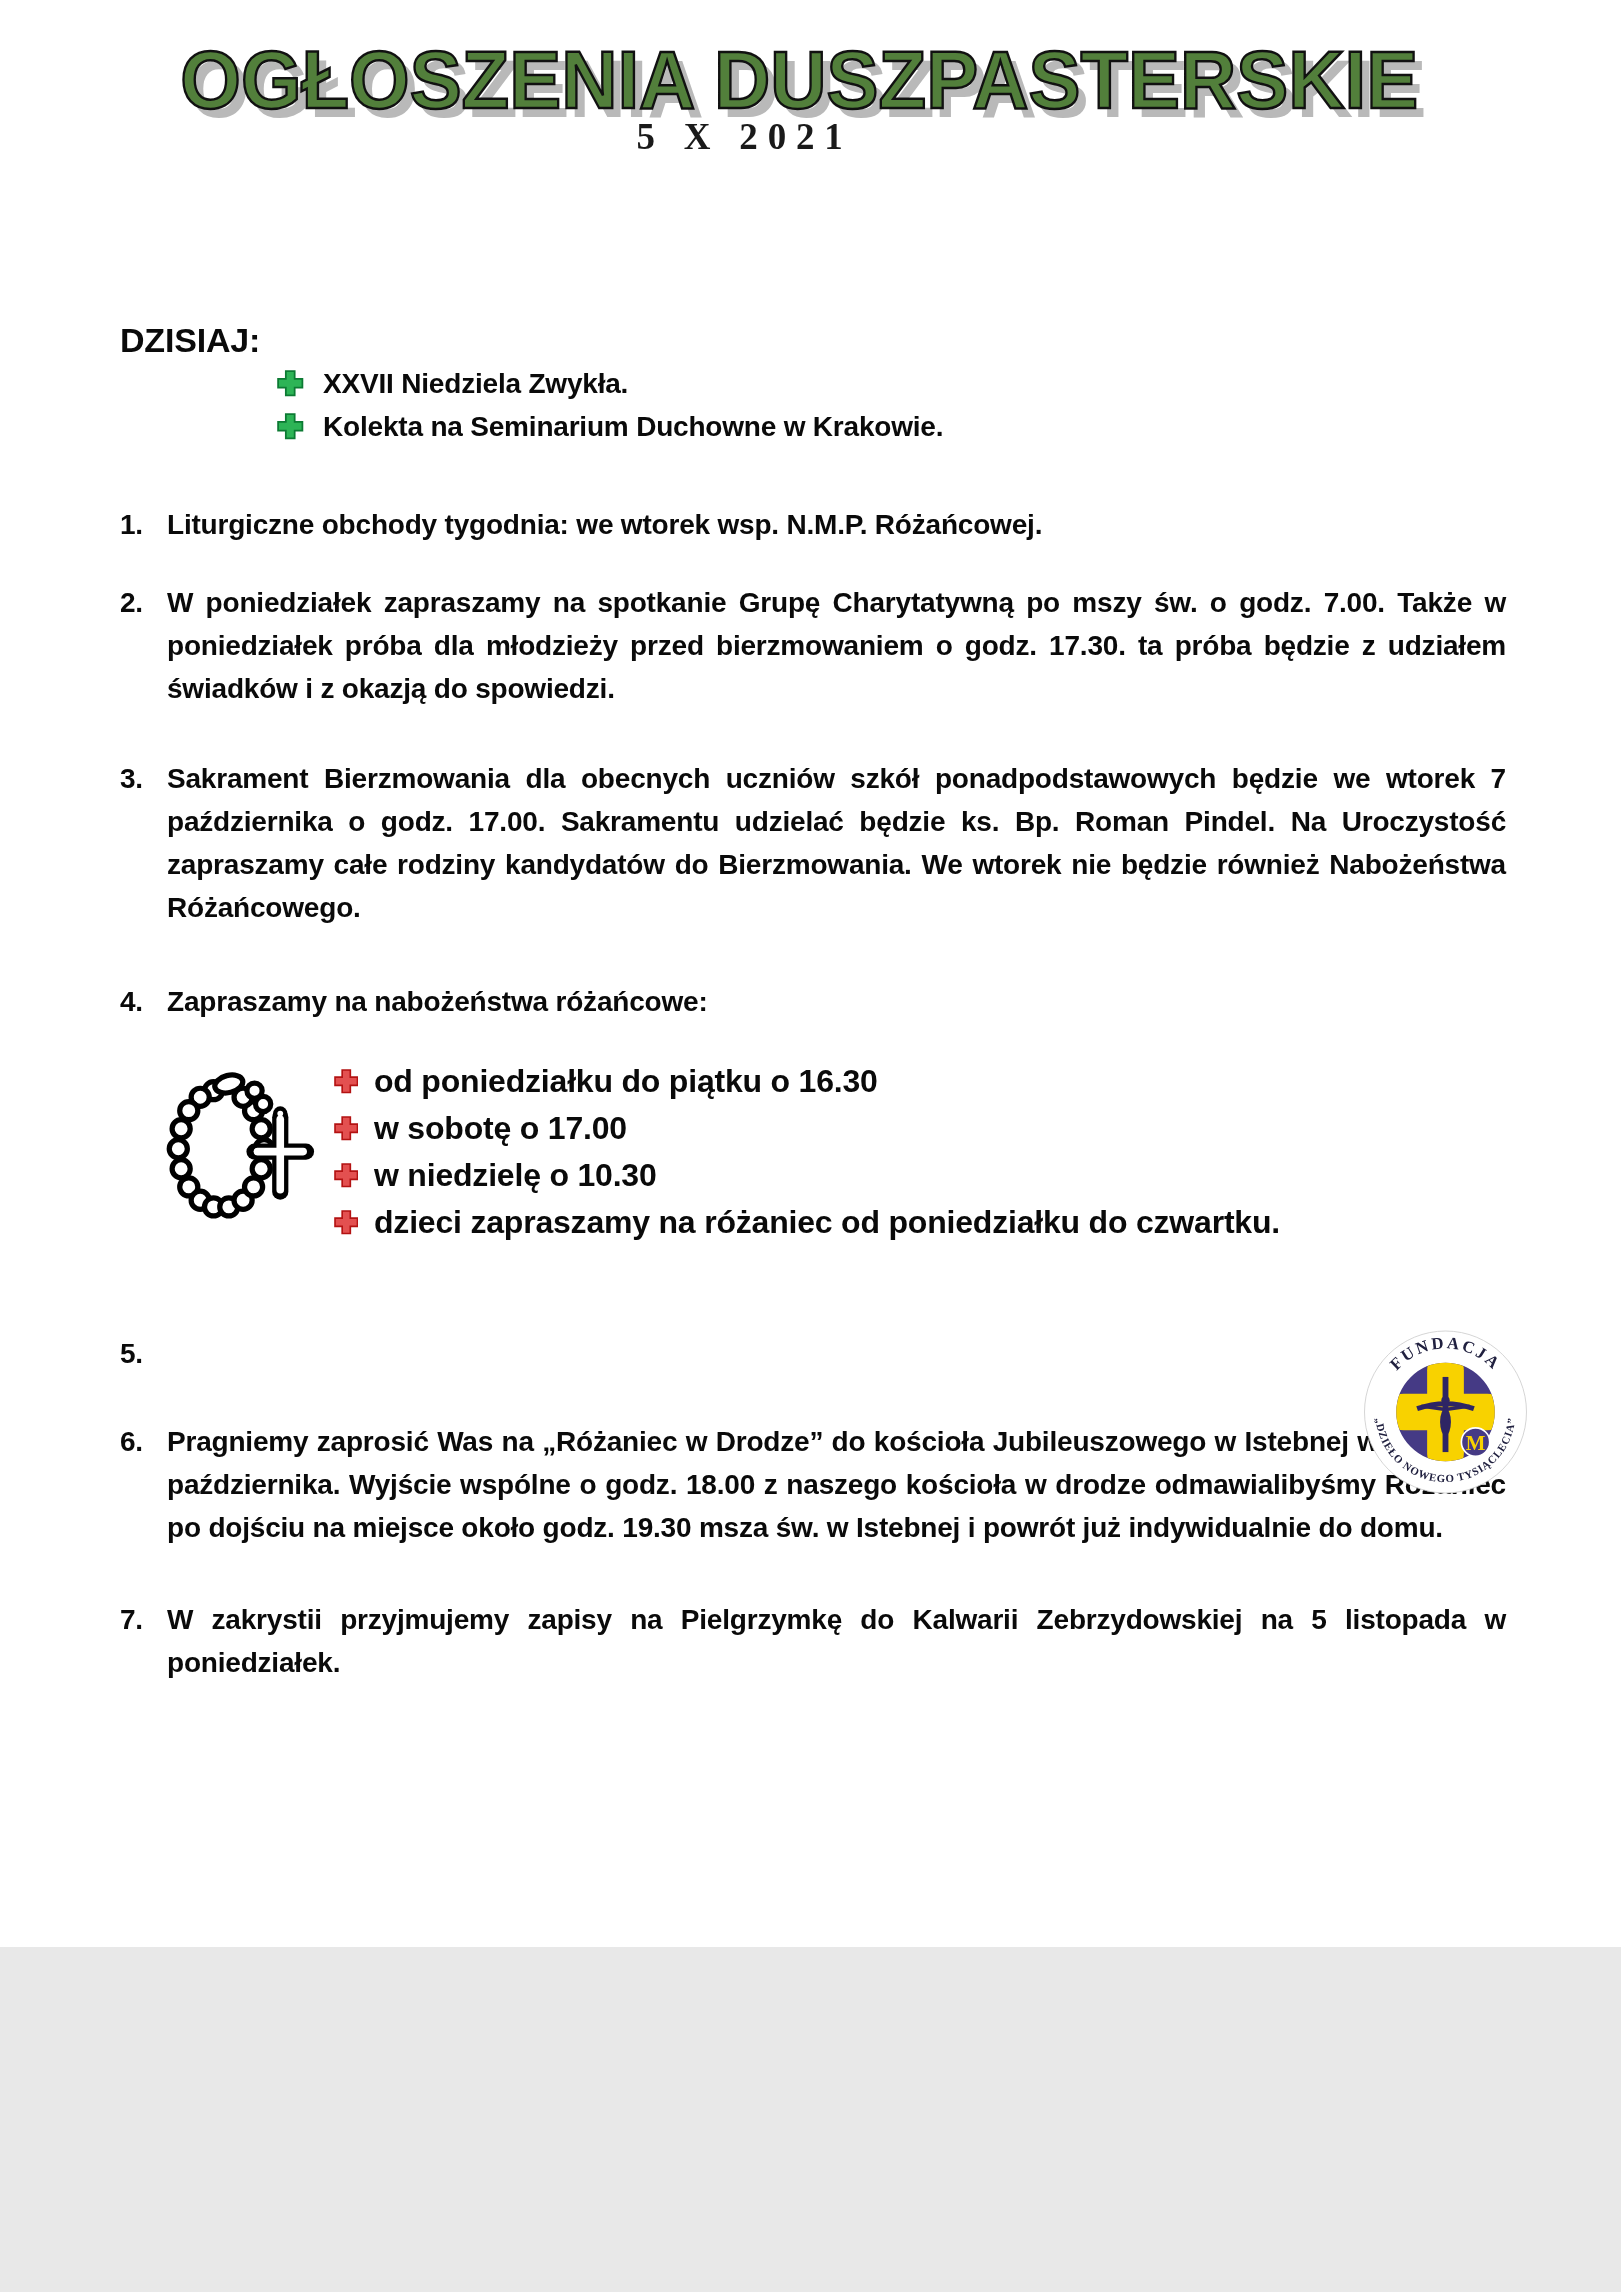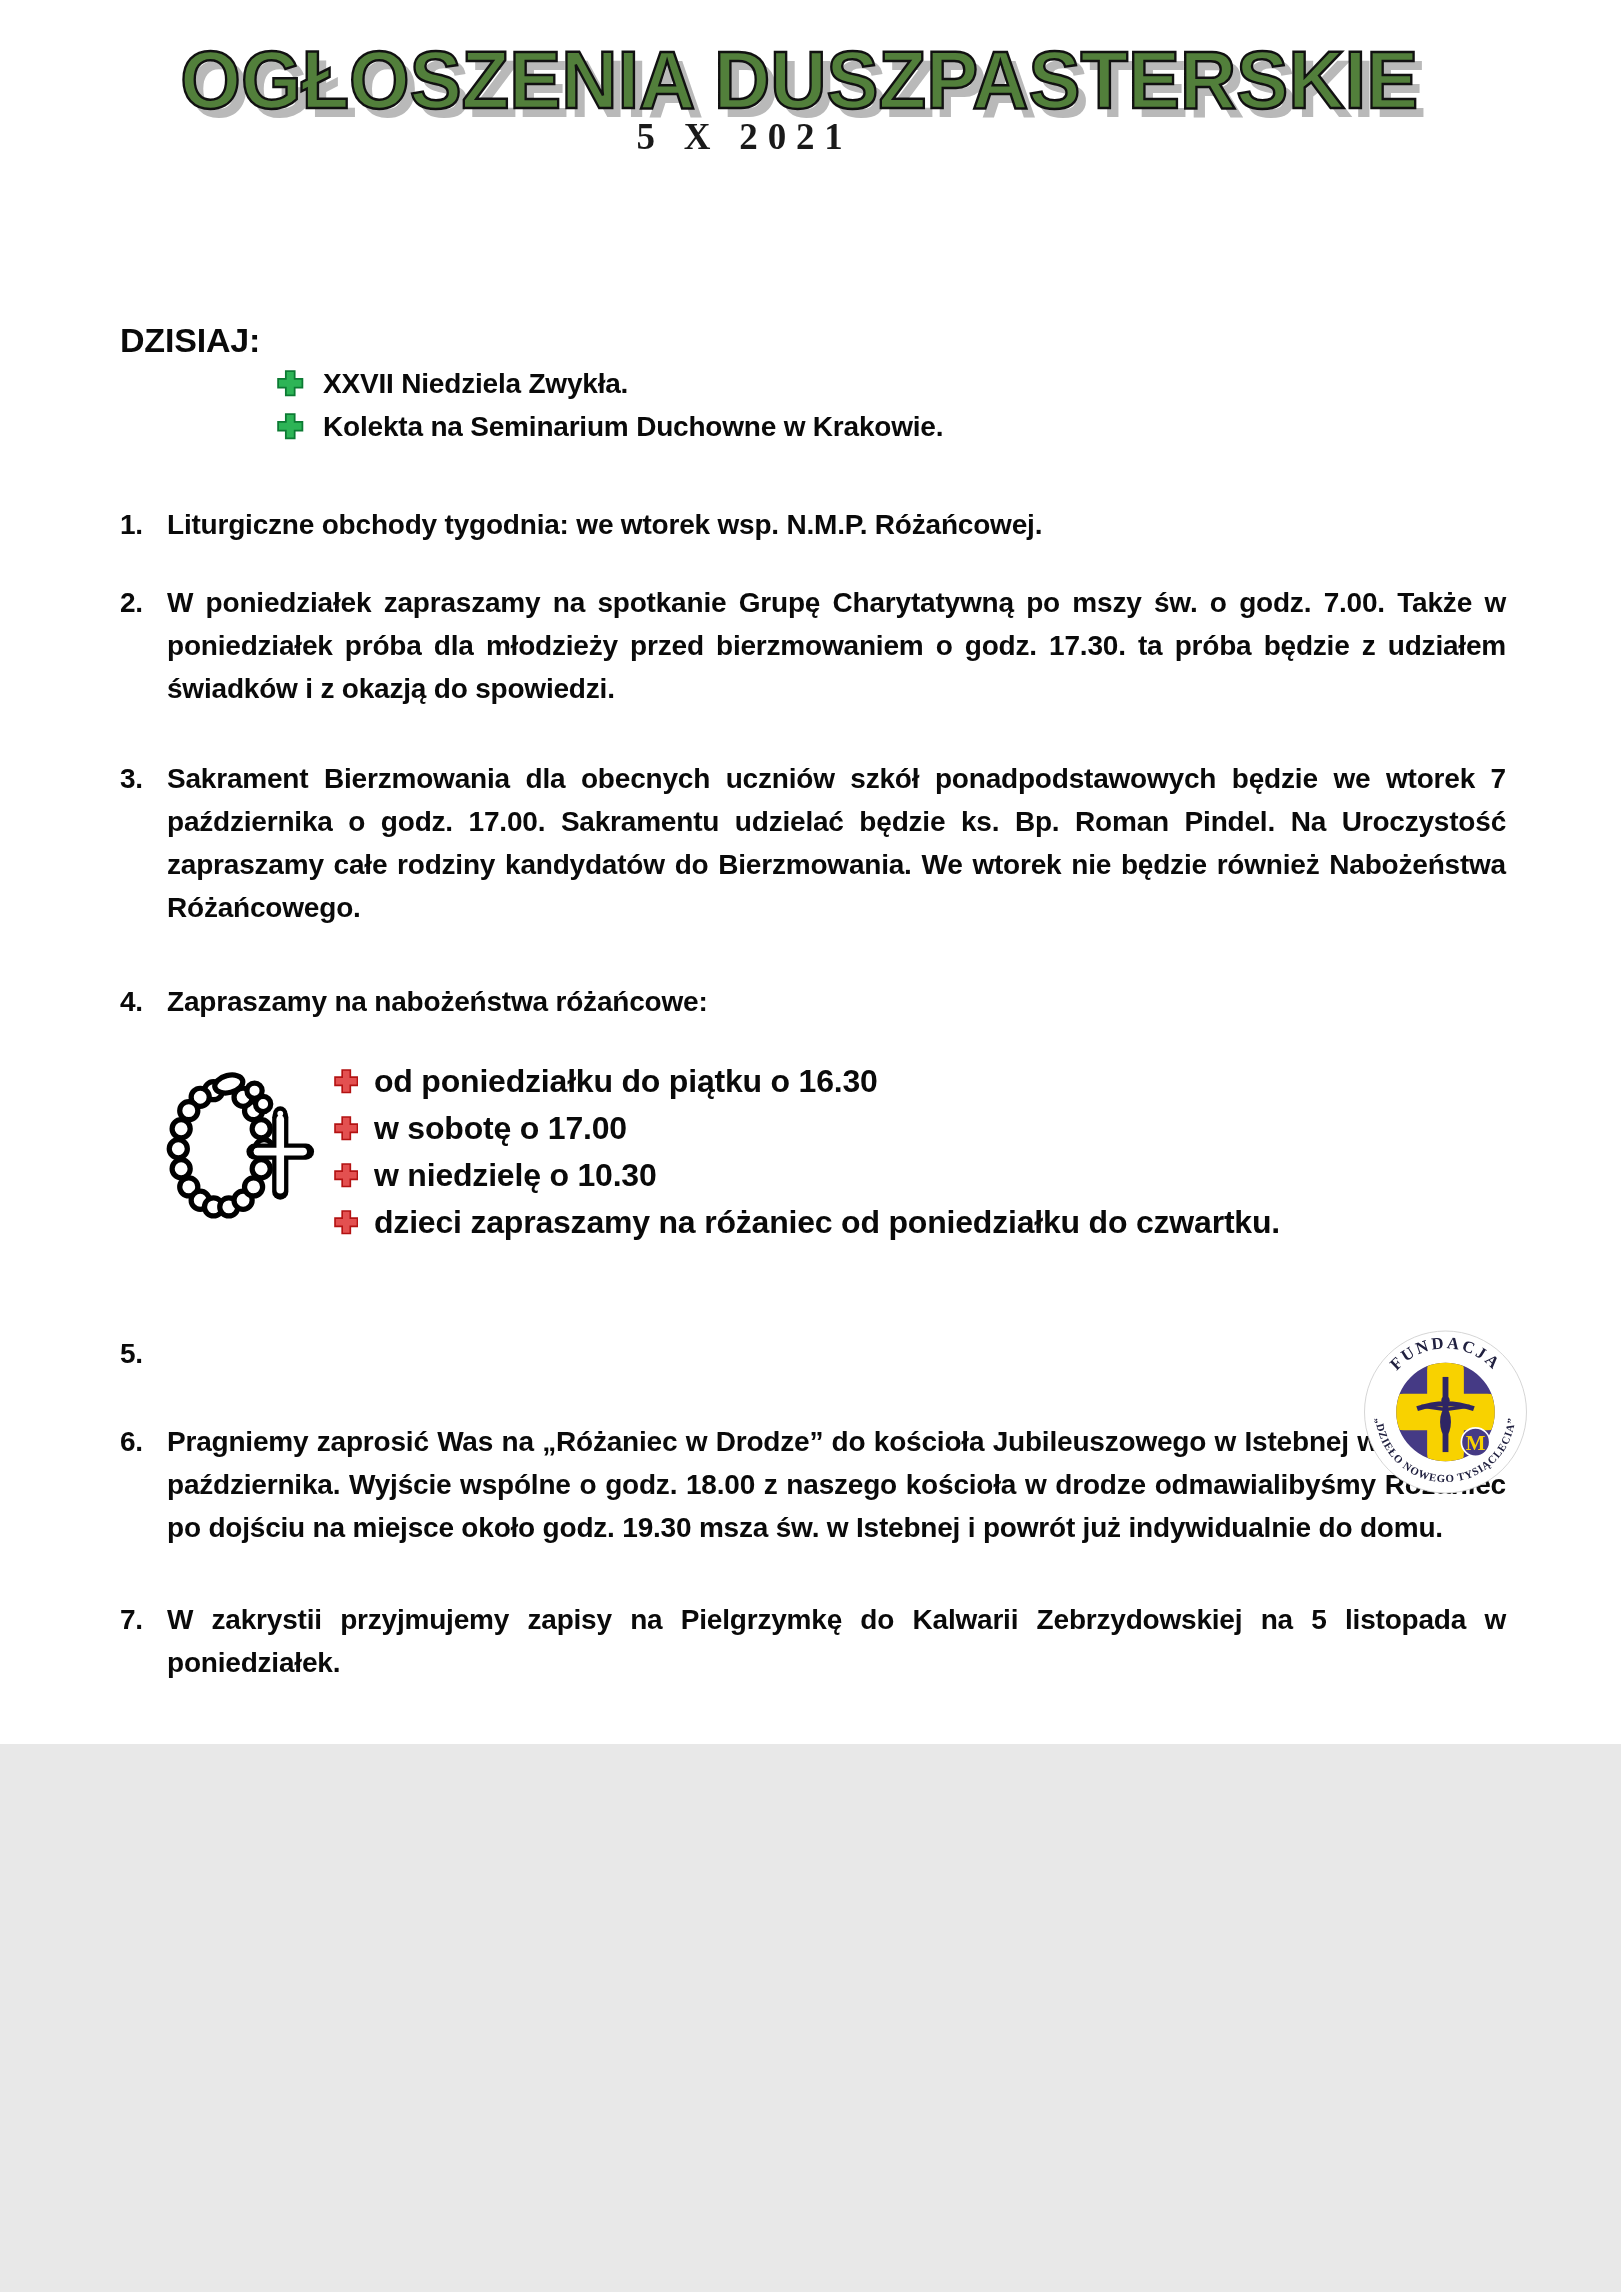--- a/index.html
+++ b/index.html
@@ -1,18 +1,18 @@
 <!DOCTYPE html>
 <html><head>
 <meta charset="utf-8">
 <style>
   html,body{margin:0;padding:0;background:#e8e8e8;}
   .page{
     position:relative;
-    width:1621px;height:1744px;
+    width:1621px;height:1947px;
     margin:0 auto;
     background:#ffffff;
     overflow:hidden;
     box-sizing:border-box;
     padding:0 115px 0 120px;
     font-family:"Liberation Sans", sans-serif;
     font-weight:700;
     color:#0a0a0a;
     letter-spacing:-0.2px;
   }

